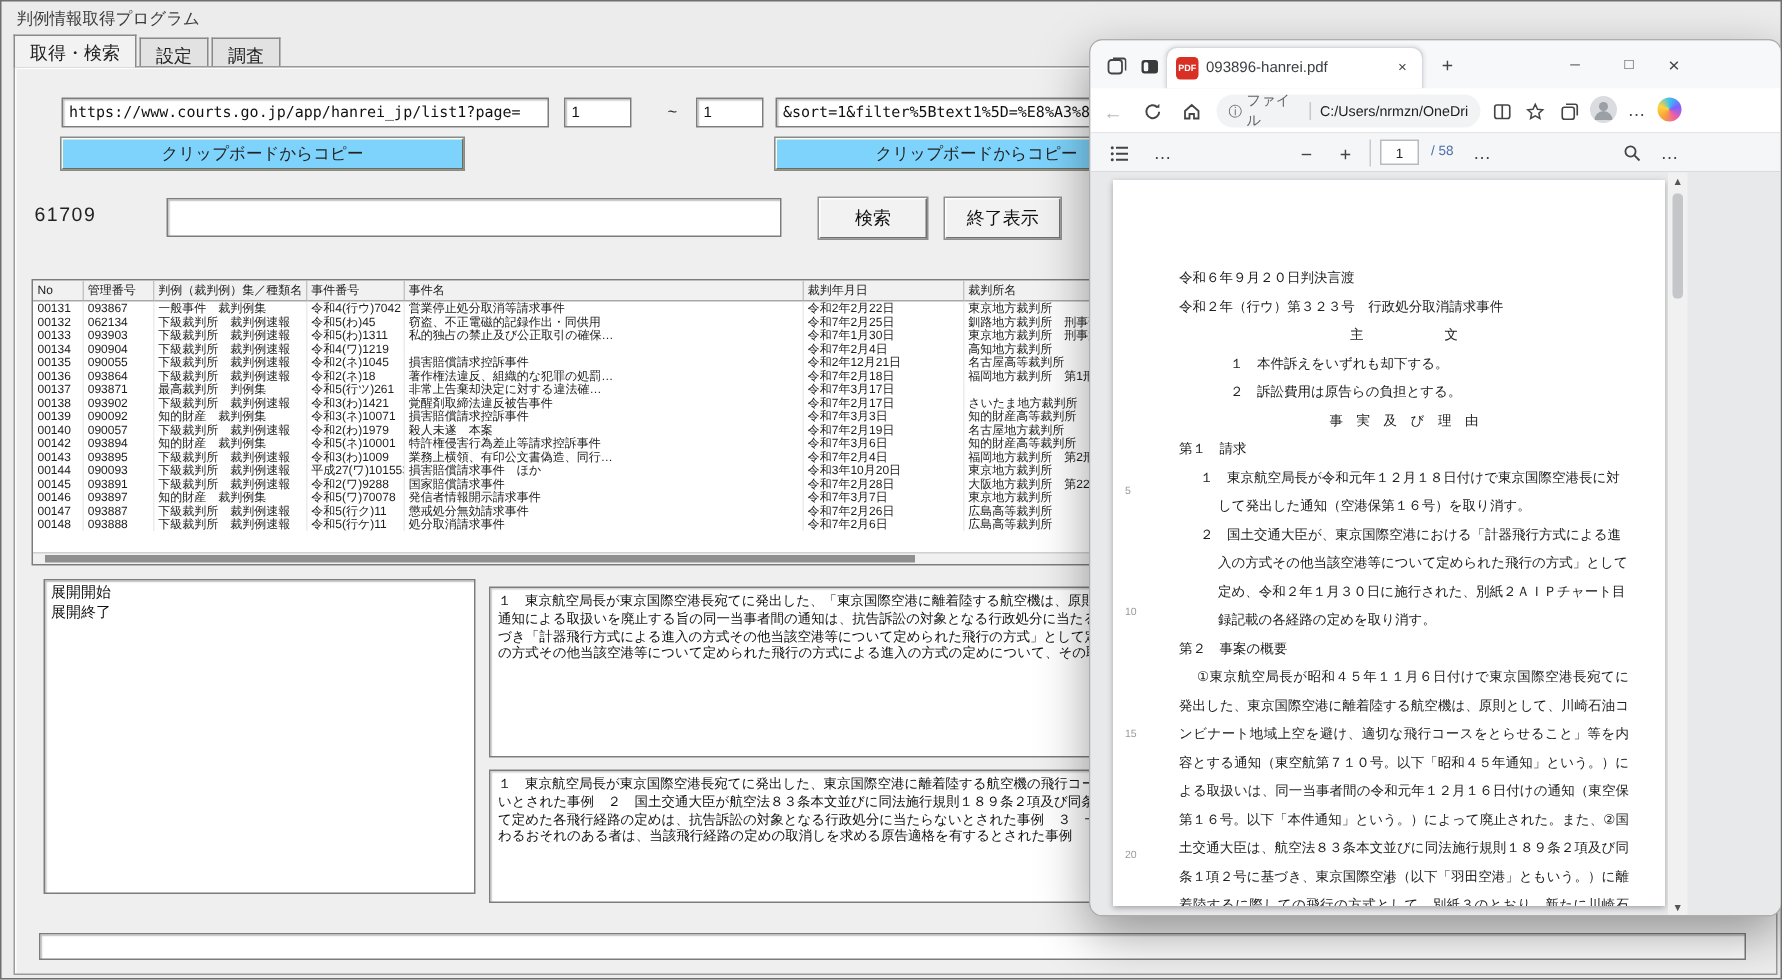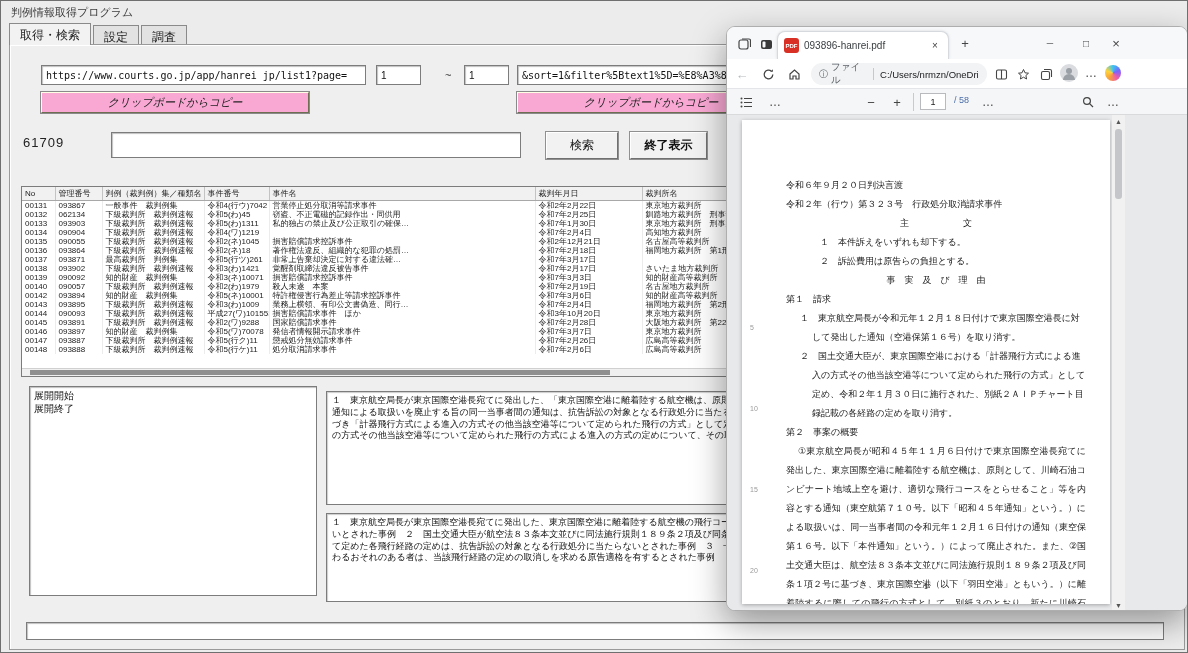--- a/index.html
+++ b/index.html
@@ -11,22 +11,22 @@
   .app-title{left:10px;top:4px;font-size:11px;color:#3c3c3c;}
   .tab-bar{left:8px;top:24px;display:flex;align-items:flex-end;height:20px;}
   .apptab{height:20px;padding:3px 10px 0 10px;font-size:12px;color:#222;background:#e2e2e2;
           border:1px solid #8a8a8a;border-bottom:none;margin-right:2px;}
   .apptab.active{background:#f2f2f2;height:22px;position:relative;z-index:2;}
   .tab-panel{left:8px;top:43px;width:1176px;height:606px;background:#efefef;border:1px solid #9a9a9a;
              box-shadow:inset 1px 1px 0 #ffffff;}
   .sunken{background:#fff;border:1px solid #7c7c7c;box-shadow:inset 1px 1px 1px rgba(0,0,0,.25);}
   input.txt{font-size:10px;padding:2px 4px;color:#111;outline:none;}
   input.mono{font-family:"DejaVu Sans Mono","Liberation Mono",monospace;}
-  .ybtn{background:#f9a8d4;border:1px solid;border-color:#ffffe6 #6e6e52 #6e6e52 #ffffe6;outline:1px solid #8a8a8a;
-        font-size:11px;color:#222;display:flex;align-items:center;justify-content:center;cursor:pointer;font-style:italic;}
+  .ybtn{background:#7dd3fc;border:1px solid;border-color:#ffffe6 #6e6e52 #6e6e52 #ffffe6;outline:1px solid #8a8a8a;
+        font-size:11px;color:#222;display:flex;align-items:center;justify-content:center;cursor:pointer;}
   .gbtn{background:#f2f2f2;border:1px solid;border-color:#ffffff #707070 #707070 #ffffff;outline:1px solid #909090;
         font-size:12px;color:#111;display:flex;align-items:center;justify-content:center;cursor:pointer;}
   .count-label{left:22px;top:134px;font-size:13px;color:#222;letter-spacing:1px;text-align:right;}
   .tilde{left:444px;top:68px;font-size:11px;color:#333;}
 
   .table-wrap{left:20px;top:185px;width:1107px;height:191px;background:#fff;border:1px solid #7c7c7c;overflow:hidden;}
   table.cases{border-collapse:collapse;table-layout:fixed;width:1106px;}
   table.cases th{background:#f1f1f1;border-right:1px solid #c3c3c3;border-bottom:1px solid #a8a8a8;
                  font-size:8px;font-weight:normal;text-align:left;padding:1px 3px;height:12px;color:#222;
                  white-space:nowrap;overflow:hidden;}
@@ -103,21 +103,21 @@
   <input class="abs txt sunken" style="left: 375px; top: 64px; width: 45px; height: 20px;" value="1">
   <span class="abs tilde">~</span>
   <input class="abs txt sunken" style="left: 463px; top: 64px; width: 45px; height: 20px;" value="1">
   <input class="abs txt mono sunken" style="left: 516px; top: 64px; width: 335px; height: 20px;" value="&amp;sort=1&amp;filter%5Btext1%5D=%E8%A3%81%E5%88%A4%E4%BE%8B">
   <div class="abs ybtn" style="left:40px;top:91px;width:268px;height:21px;">クリップボードからコピー</div>
   <div class="abs ybtn" style="left:516px;top:91px;width:268px;height:21px;">クリップボードからコピー</div>
 
   <div class="abs count-label">61709</div>
   <input class="abs txt sunken" style="left: 110px; top: 131px; width: 410px; height: 26px; font-size: 12px;" value="">
   <div class="abs gbtn" style="left:545px;top:131px;width:72px;height:27px;">検索</div>
-  <div class="abs gbtn" style="left:629px;top:131px;width:77px;height:27px;font-weight:bold;">終了表示</div>
+  <div class="abs gbtn" style="left:629px;top:131px;width:77px;height:27px;">終了表示</div>
 
   <div class="abs table-wrap">
     <table class="cases">
       <thead>
           <tr>
             <th style="width: 33px;">No</th>
             <th style="width: 47px;">管理番号</th>
             <th style="width: 102px;">判例（裁判例）集／種類名</th>
             <th style="width: 65px;">事件番号</th>
             <th style="width: 266px;">事件名</th>

